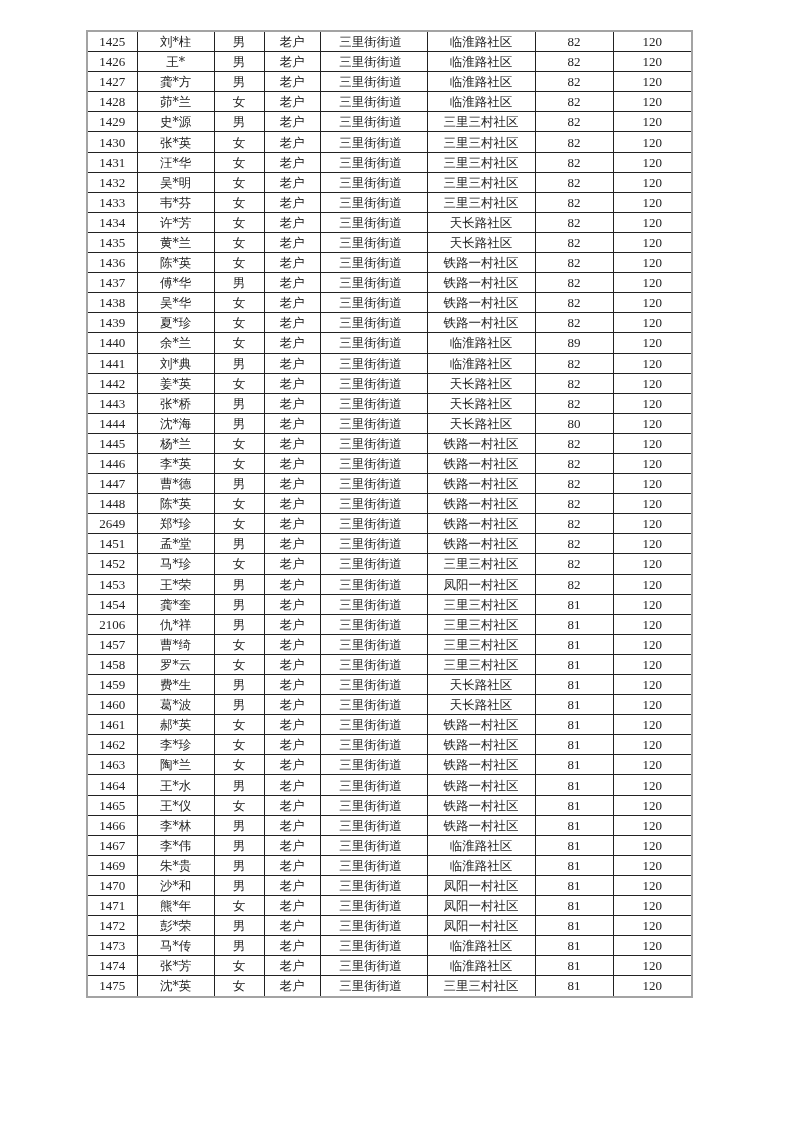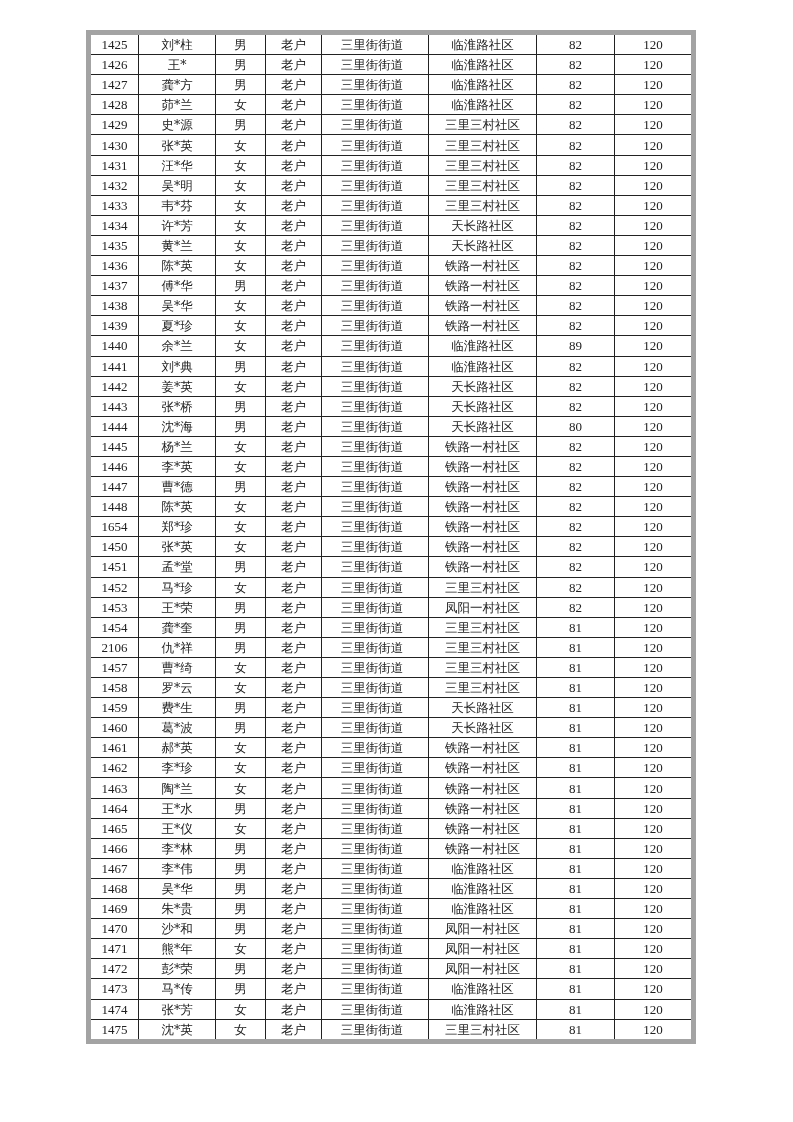--- a/index.html
+++ b/index.html
@@ -15,21 +15,21 @@
       font-family: "DejaVu Serif", "Liberation Serif", serif;
       color: #222222;
     }
     #doc-table {
       position: absolute;
       left: 86px;
       top: 30px;
       border-collapse: collapse;
       table-layout: fixed;
       width: 605px;
-      border: 5px solid #a3a3a3;
+      border: 2px solid #a3a3a3;
     }
     #doc-table td {
       border: 1px solid #222222;
       height: 19.1px;
       padding: 0;
       text-align: center;
       vertical-align: middle;
       font-size: 12.5px;
       line-height: 19px;
       white-space: nowrap;
@@ -298,32 +298,22 @@
         <td class="num">1448</td>
         <td>陈*英</td>
         <td>女</td>
         <td>老户</td>
         <td class="street">三里街街道</td>
         <td>铁路一村社区</td>
         <td class="num">82</td>
         <td class="num">120</td>
       </tr>
       <tr>
-        <td class="num">1654</td>
+        <td class="num">2649</td>
         <td>郑*珍</td>
-        <td>女</td>
-        <td>老户</td>
-        <td class="street">三里街街道</td>
-        <td>铁路一村社区</td>
-        <td class="num">82</td>
-        <td class="num">120</td>
-      </tr>
-      <tr>
-        <td class="num">1450</td>
-        <td>张*英</td>
         <td>女</td>
         <td>老户</td>
         <td class="street">三里街街道</td>
         <td>铁路一村社区</td>
         <td class="num">82</td>
         <td class="num">120</td>
       </tr>
       <tr>
         <td class="num">1451</td>
         <td>孟*堂</td>
@@ -470,30 +460,20 @@
         <td>男</td>
         <td>老户</td>
         <td class="street">三里街街道</td>
         <td>铁路一村社区</td>
         <td class="num">81</td>
         <td class="num">120</td>
       </tr>
       <tr>
         <td class="num">1467</td>
         <td>李*伟</td>
-        <td>男</td>
-        <td>老户</td>
-        <td class="street">三里街街道</td>
-        <td>临淮路社区</td>
-        <td class="num">81</td>
-        <td class="num">120</td>
-      </tr>
-      <tr>
-        <td class="num">1468</td>
-        <td>吴*华</td>
         <td>男</td>
         <td>老户</td>
         <td class="street">三里街街道</td>
         <td>临淮路社区</td>
         <td class="num">81</td>
         <td class="num">120</td>
       </tr>
       <tr>
         <td class="num">1469</td>
         <td>朱*贵</td>

